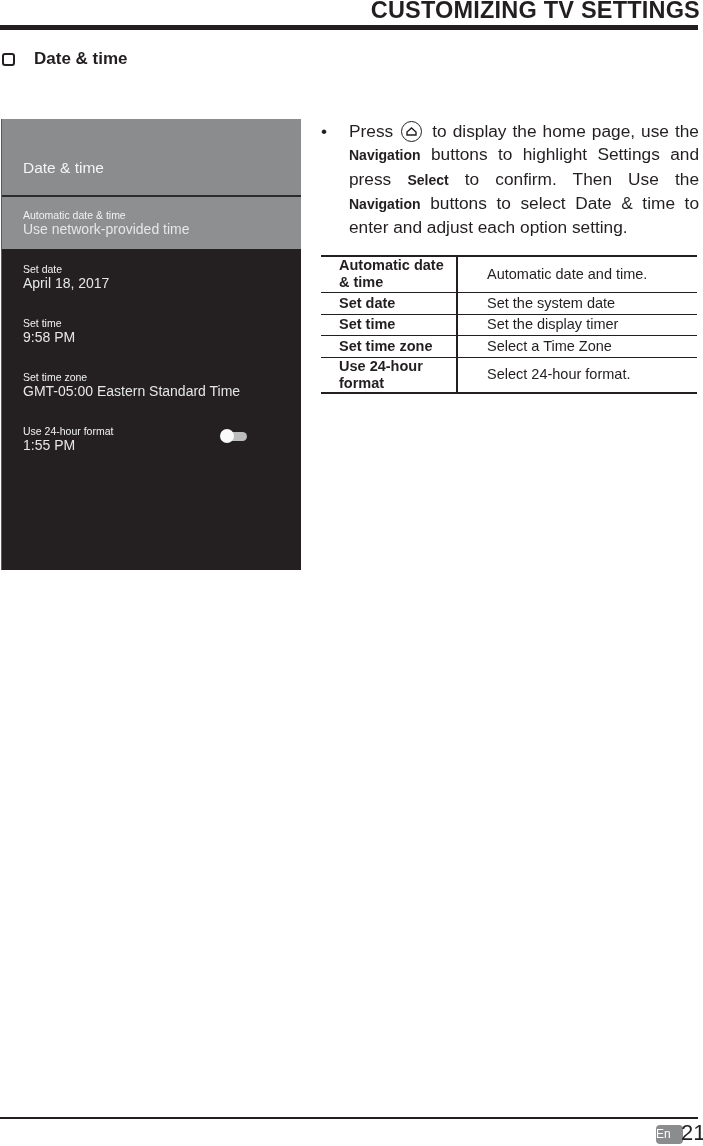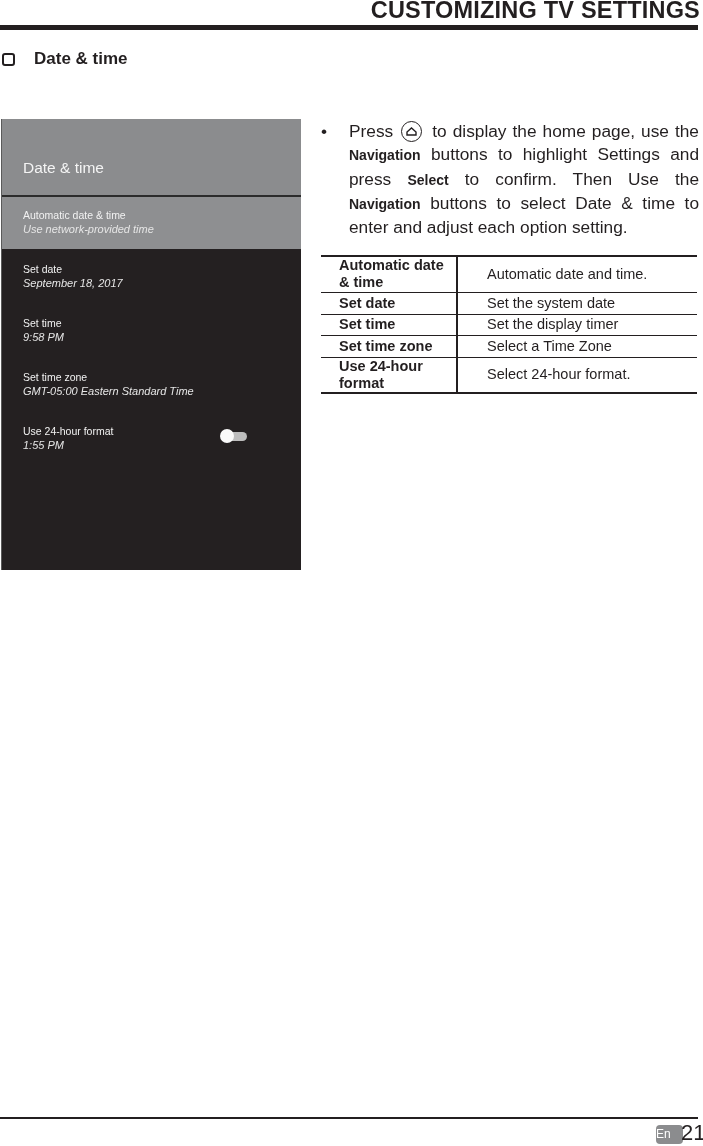--- a/index.html
+++ b/index.html
@@ -16,21 +16,21 @@
 
     
     .tv-panel { position:absolute; left:1px; top:119px; width:300px; height:451px; background:#242021; overflow:hidden;
                 border-left:1px solid #5a5a5a; box-sizing:border-box; }
     .tv-title-bar { position:absolute; left:0; top:0; width:100%; height:76px; background:#8b8c8e; }
     .tv-title { position:absolute; left:21px; top:40px; font-size:15.5px; color:#f4f4f4; }
     .tv-sep { position:absolute; left:0; top:76px; width:100%; height:2px; background:#2b2b2b; }
     .tv-item-hl { position:absolute; left:0; top:78px; width:100%; height:52px; background:#8e8f91; }
     .tv-item { position:absolute; left:21px; }
     .tv-item .t { font-size:10.5px; color:#f2f2f2; line-height:14px; white-space:nowrap; }
-    .tv-item .s { font-size:11px; color:#e6e6e6; line-height:14px; white-space:nowrap;font-style:italic; }
+    .tv-item .s { font-size:14px; color:#e6e6e6; line-height:14px; white-space:nowrap; }
     .tv-toggle { position:absolute; left:218px; top:310px; width:28px; height:14px; }
     .tv-toggle .track { position:absolute; left:8px; top:3px; width:19px; height:9px; border-radius:5px; background:#bdbdbd; }
     .tv-toggle .knob { position:absolute; left:0; top:0; width:14px; height:14px; border-radius:50%; background:#fafafa; }
 
     
     .instructions { position:absolute; left:321px; top:120px; width:378px; font-size:17.3px; line-height:23.3px; color:#231f20; }
     .instructions .bullet { position:absolute; left:0; top:0; }
     .instructions .body { margin-left:28px; text-align:justify; text-align-last:left; }
     .instructions b { font-size:14px; }
     .home-btn { display:inline-block; vertical-align:-5px; width:21px; height:21px; border:1.3px solid #231f20; border-radius:50%;
@@ -68,21 +68,21 @@
   </div>
   <div class="tv-sep"></div>
   <div class="tv-item-hl"></div>
 
   <div class="tv-item" style="top:89px;">
     <div class="t">Automatic date &amp; time</div>
     <div class="s">Use network-provided time</div>
   </div>
   <div class="tv-item" style="top:143px;">
     <div class="t">Set date</div>
-    <div class="s">September 18, 2017</div>
+    <div class="s">April 18, 2017</div>
   </div>
   <div class="tv-item" style="top:197px;">
     <div class="t">Set time</div>
     <div class="s">9:58 PM</div>
   </div>
   <div class="tv-item" style="top:251px;">
     <div class="t">Set time zone</div>
     <div class="s">GMT-05:00 Eastern Standard Time</div>
   </div>
   <div class="tv-item" style="top:305px;">

